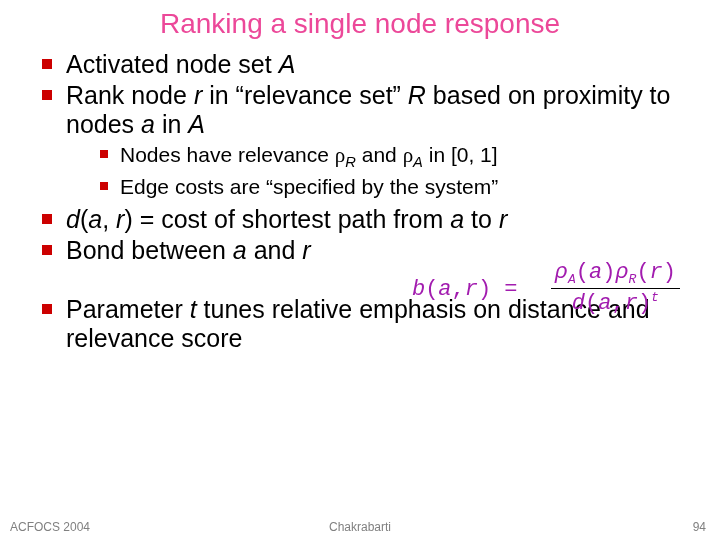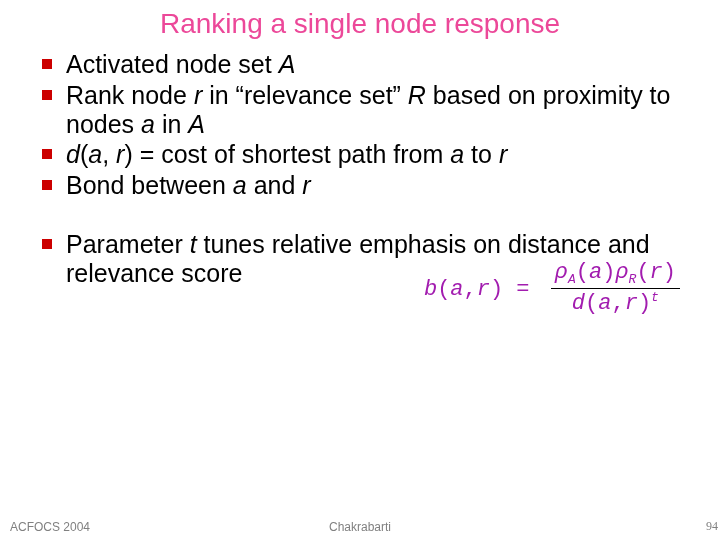--- a/index.html
+++ b/index.html
@@ -69,37 +69,37 @@
   .footer {
     position: absolute;
     bottom: 6px;
     left: 0;
     right: 0;
     font-size: 12px;
     color: #808080;
   }
   .footer-left { position: absolute; left: 10px; bottom: 0; }
   .footer-center { position: absolute; left: 50%; transform: translateX(-50%); bottom: 0; }
-  .footer-right { position: absolute; right: 2px; bottom: 0; font-family: Liberation Serif, serif; }
+  .footer-right { position: absolute; right: 14px; bottom: 0; }
   .ital { font-style: italic; }
   .formula {
     position: absolute;
     right: 40px;
     top: 262px;
     font-family: Liberation Mono, monospace;
     font-style: italic;
     font-size: 22px;
     color: #a21caf;
     text-align: center;
   }
   .formula .frac {
     display: inline-block;
     vertical-align: middle;
     text-align: center;
-    margin-left: 8px;
+    margin-left: 20px;
   }
   .formula .num {
     display: block;
     border-bottom: 1px solid #000;
     padding: 0 4px 2px 4px;
     line-height: 1;
   }
   .formula .den {
     display: block;
     padding-top: 2px;
@@ -115,20 +115,28 @@
 
 <div class="title">Ranking a single node response</div>
 
 <div class="content">
   <ul class="lvl1">
     <li>
       <span>Activated node set </span><span class="ital">A</span>
     </li>
     <li>
       <span>Rank node </span><span class="ital">r</span><span>  in “relevance set” </span><span class="ital">R</span><span>  based on proximity to nodes </span><span class="ital">a</span><span>  in </span><span class="ital">A</span>
+      <ul class="lvl2">
+        <li>
+          <span>Nodes have relevance </span><span class="rho">ρ</span><span class="sub">R</span><span>  and </span><span class="rho">ρ</span><span class="sub">A</span><span>  in [0, 1]</span>
+        </li>
+        <li>
+          <span>Edge costs are “specified by the system”</span>
+        </li>
+      </ul>
     </li>
     <li>
       <span class="ital">d</span><span>(</span><span class="ital">a</span><span>, </span><span class="ital">r</span><span>)</span><span> = cost of shortest path from </span><span class="ital">a</span><span>  to </span><span class="ital">r</span>
     </li>
     <li>
       <span>Bond between </span><span class="ital">a</span><span> and </span><span class="ital">r</span>
     </li>
   </ul>
   <div class="gap"></div>
   <div class="gap"></div>

